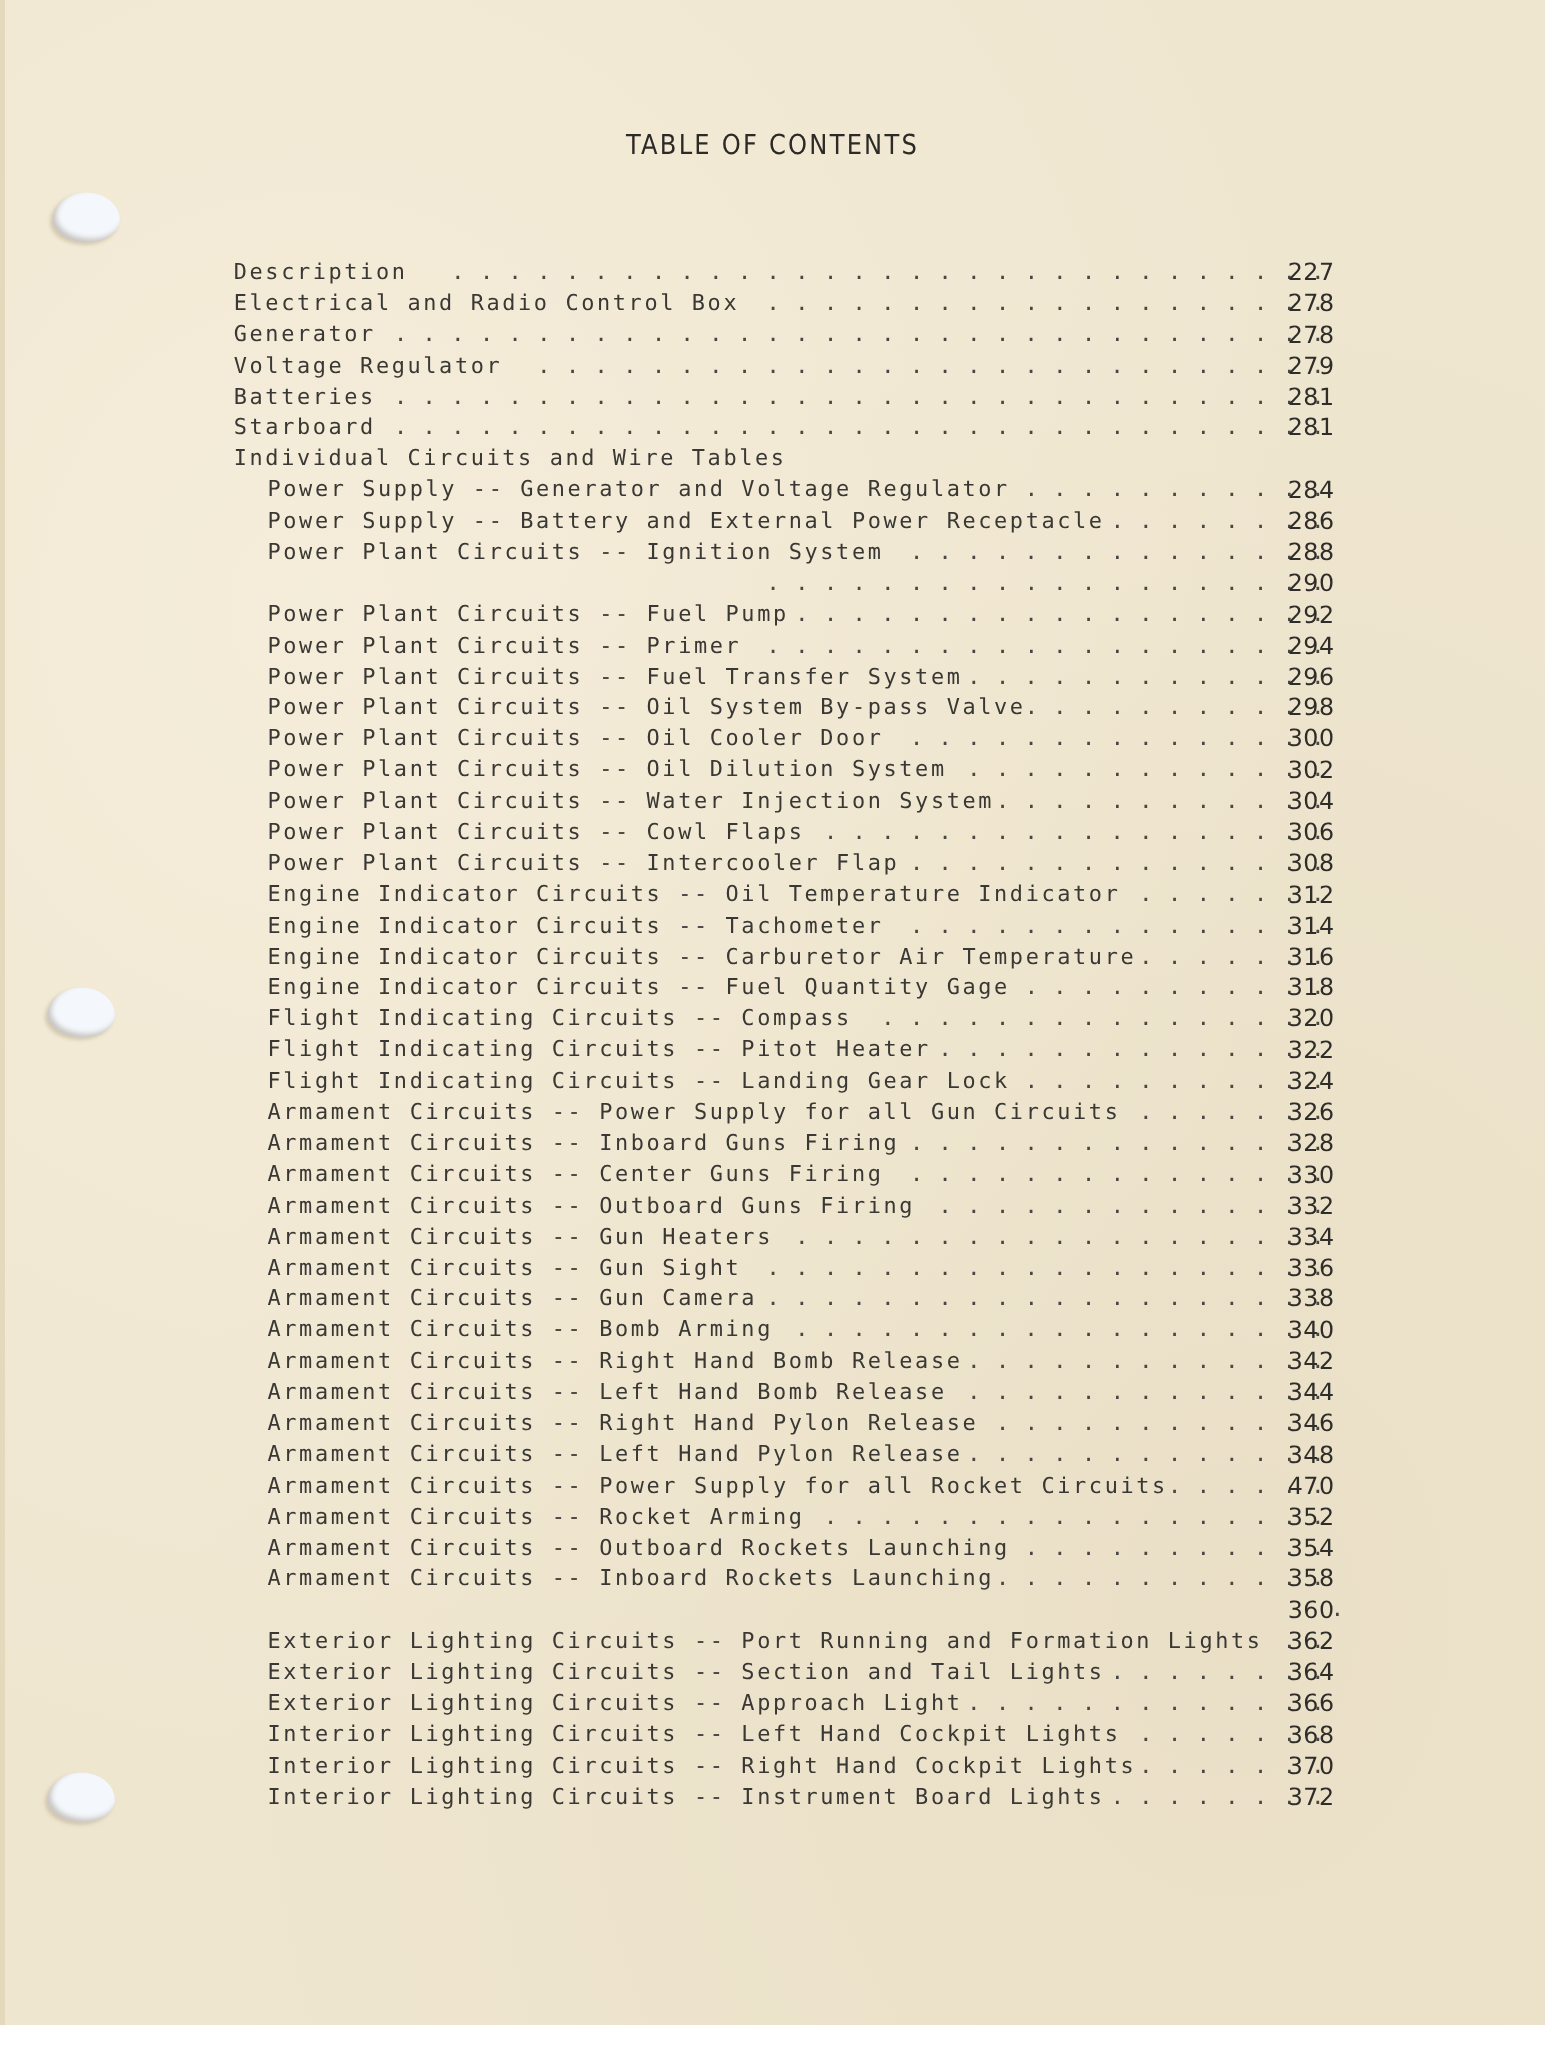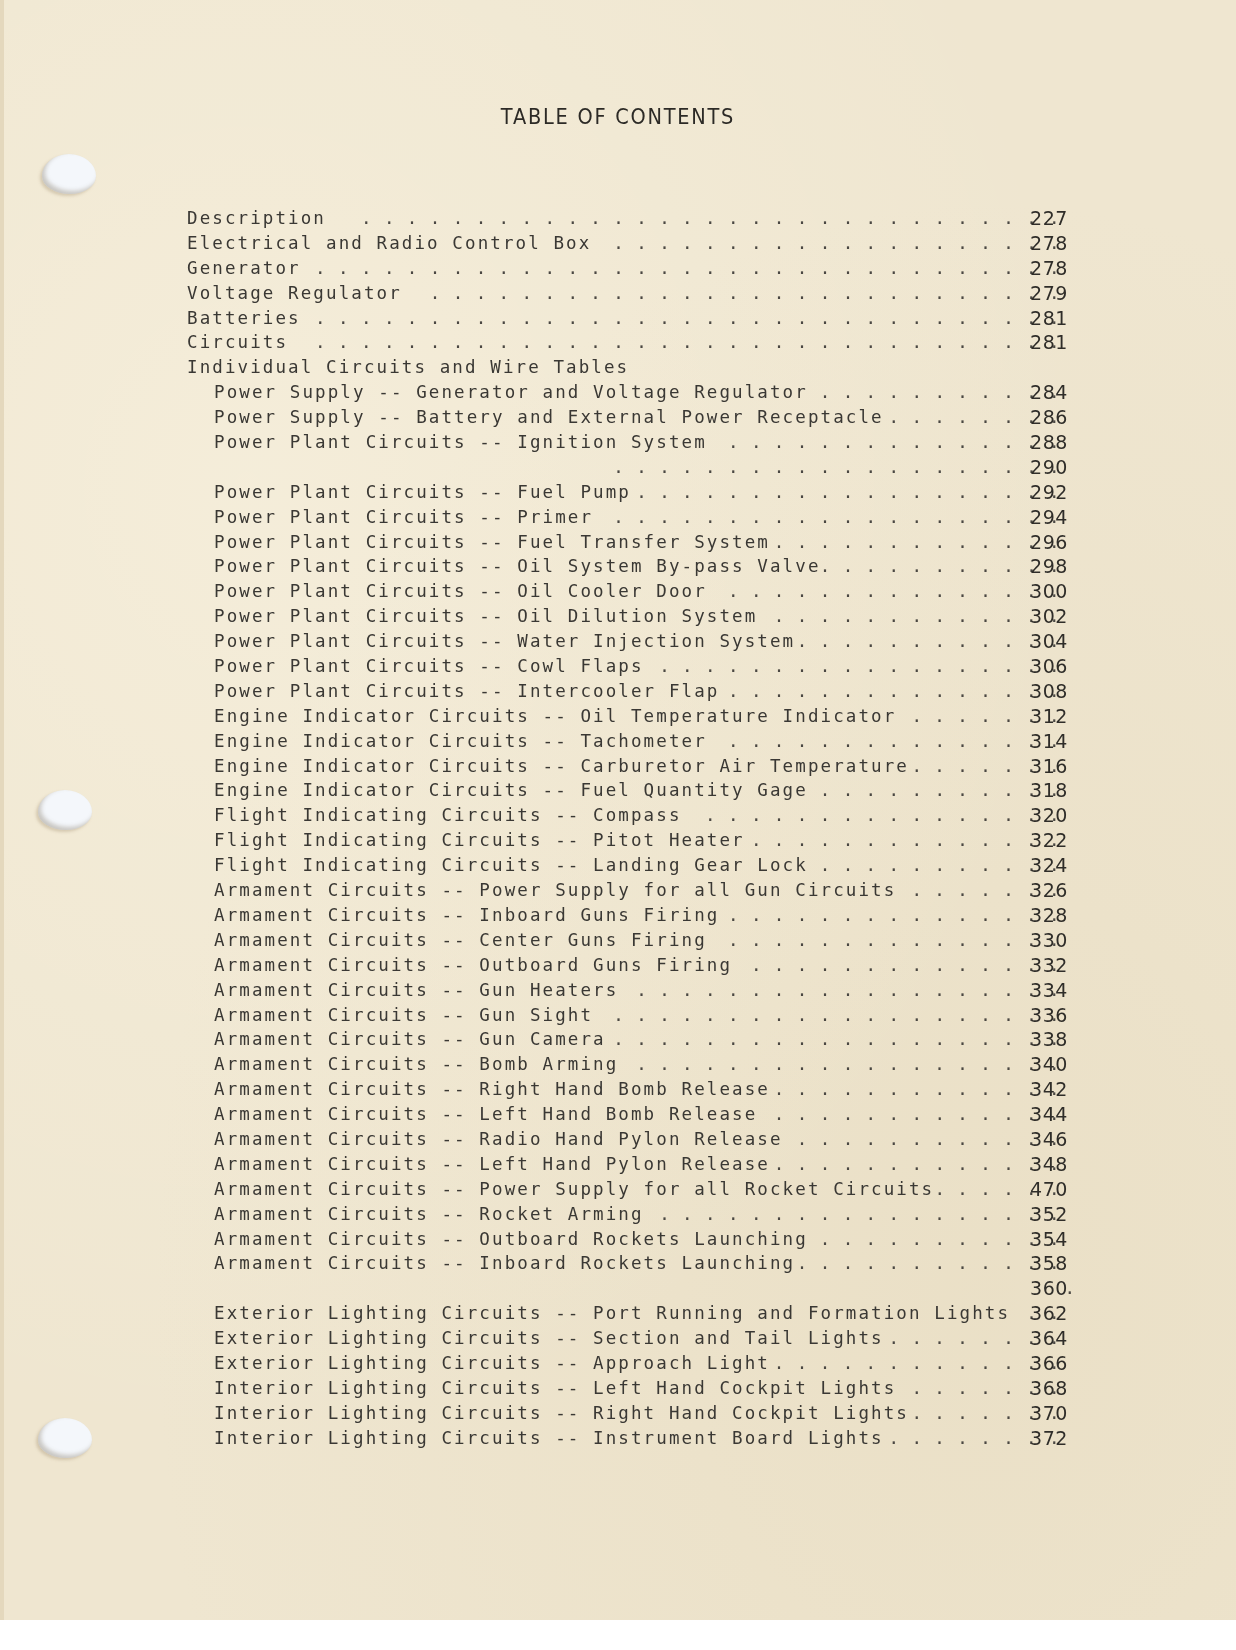--- a/index.html
+++ b/index.html
@@ -86,21 +86,21 @@
         <span class="label">Voltage Regulator</span>
         <span class="leader" style="width: 681.1px;">............................</span>
         <span class="pnum">279</span>
       </div>
       <div class="row lvl0">
         <span class="label">Batteries</span>
         <span class="leader" style="width: 782.7px;">.................................</span>
         <span class="pnum">281</span>
       </div>
       <div class="row lvl0">
-        <span class="label">Circuits</span>
+        <span class="label">Starboard</span>
         <span class="leader" style="width: 795.4px;">.................................</span>
         <span class="pnum">281</span>
       </div>
       <div class="row lvl0">
         <span class="label">Individual Circuits and Wire Tables</span>
       </div>
       <div class="row lvl1">
         <span class="label">Power Supply -- Generator and Voltage Regulator</span>
         <span class="leader" style="width: 274.1px;">...........</span>
         <span class="pnum">284</span>
@@ -243,21 +243,21 @@
         <span class="label">Armament Circuits -- Right Hand Bomb Release</span>
         <span class="leader" style="width: 312.2px;">.............</span>
         <span class="pnum">342</span>
       </div>
       <div class="row lvl1">
         <span class="label">Armament Circuits -- Left Hand Bomb Release</span>
         <span class="leader" style="width: 324.9px;">.............</span>
         <span class="pnum">344</span>
       </div>
       <div class="row lvl1">
-        <span class="label">Armament Circuits -- Radio Hand Pylon Release</span>
+        <span class="label">Armament Circuits -- Right Hand Pylon Release</span>
         <span class="leader" style="width: 299.5px;">............</span>
         <span class="pnum">346</span>
       </div>
       <div class="row lvl1">
         <span class="label">Armament Circuits -- Left Hand Pylon Release</span>
         <span class="leader" style="width: 312.2px;">.............</span>
         <span class="pnum">348</span>
       </div>
       <div class="row lvl1">
         <span class="label">Armament Circuits -- Power Supply for all Rocket Circuits</span>

